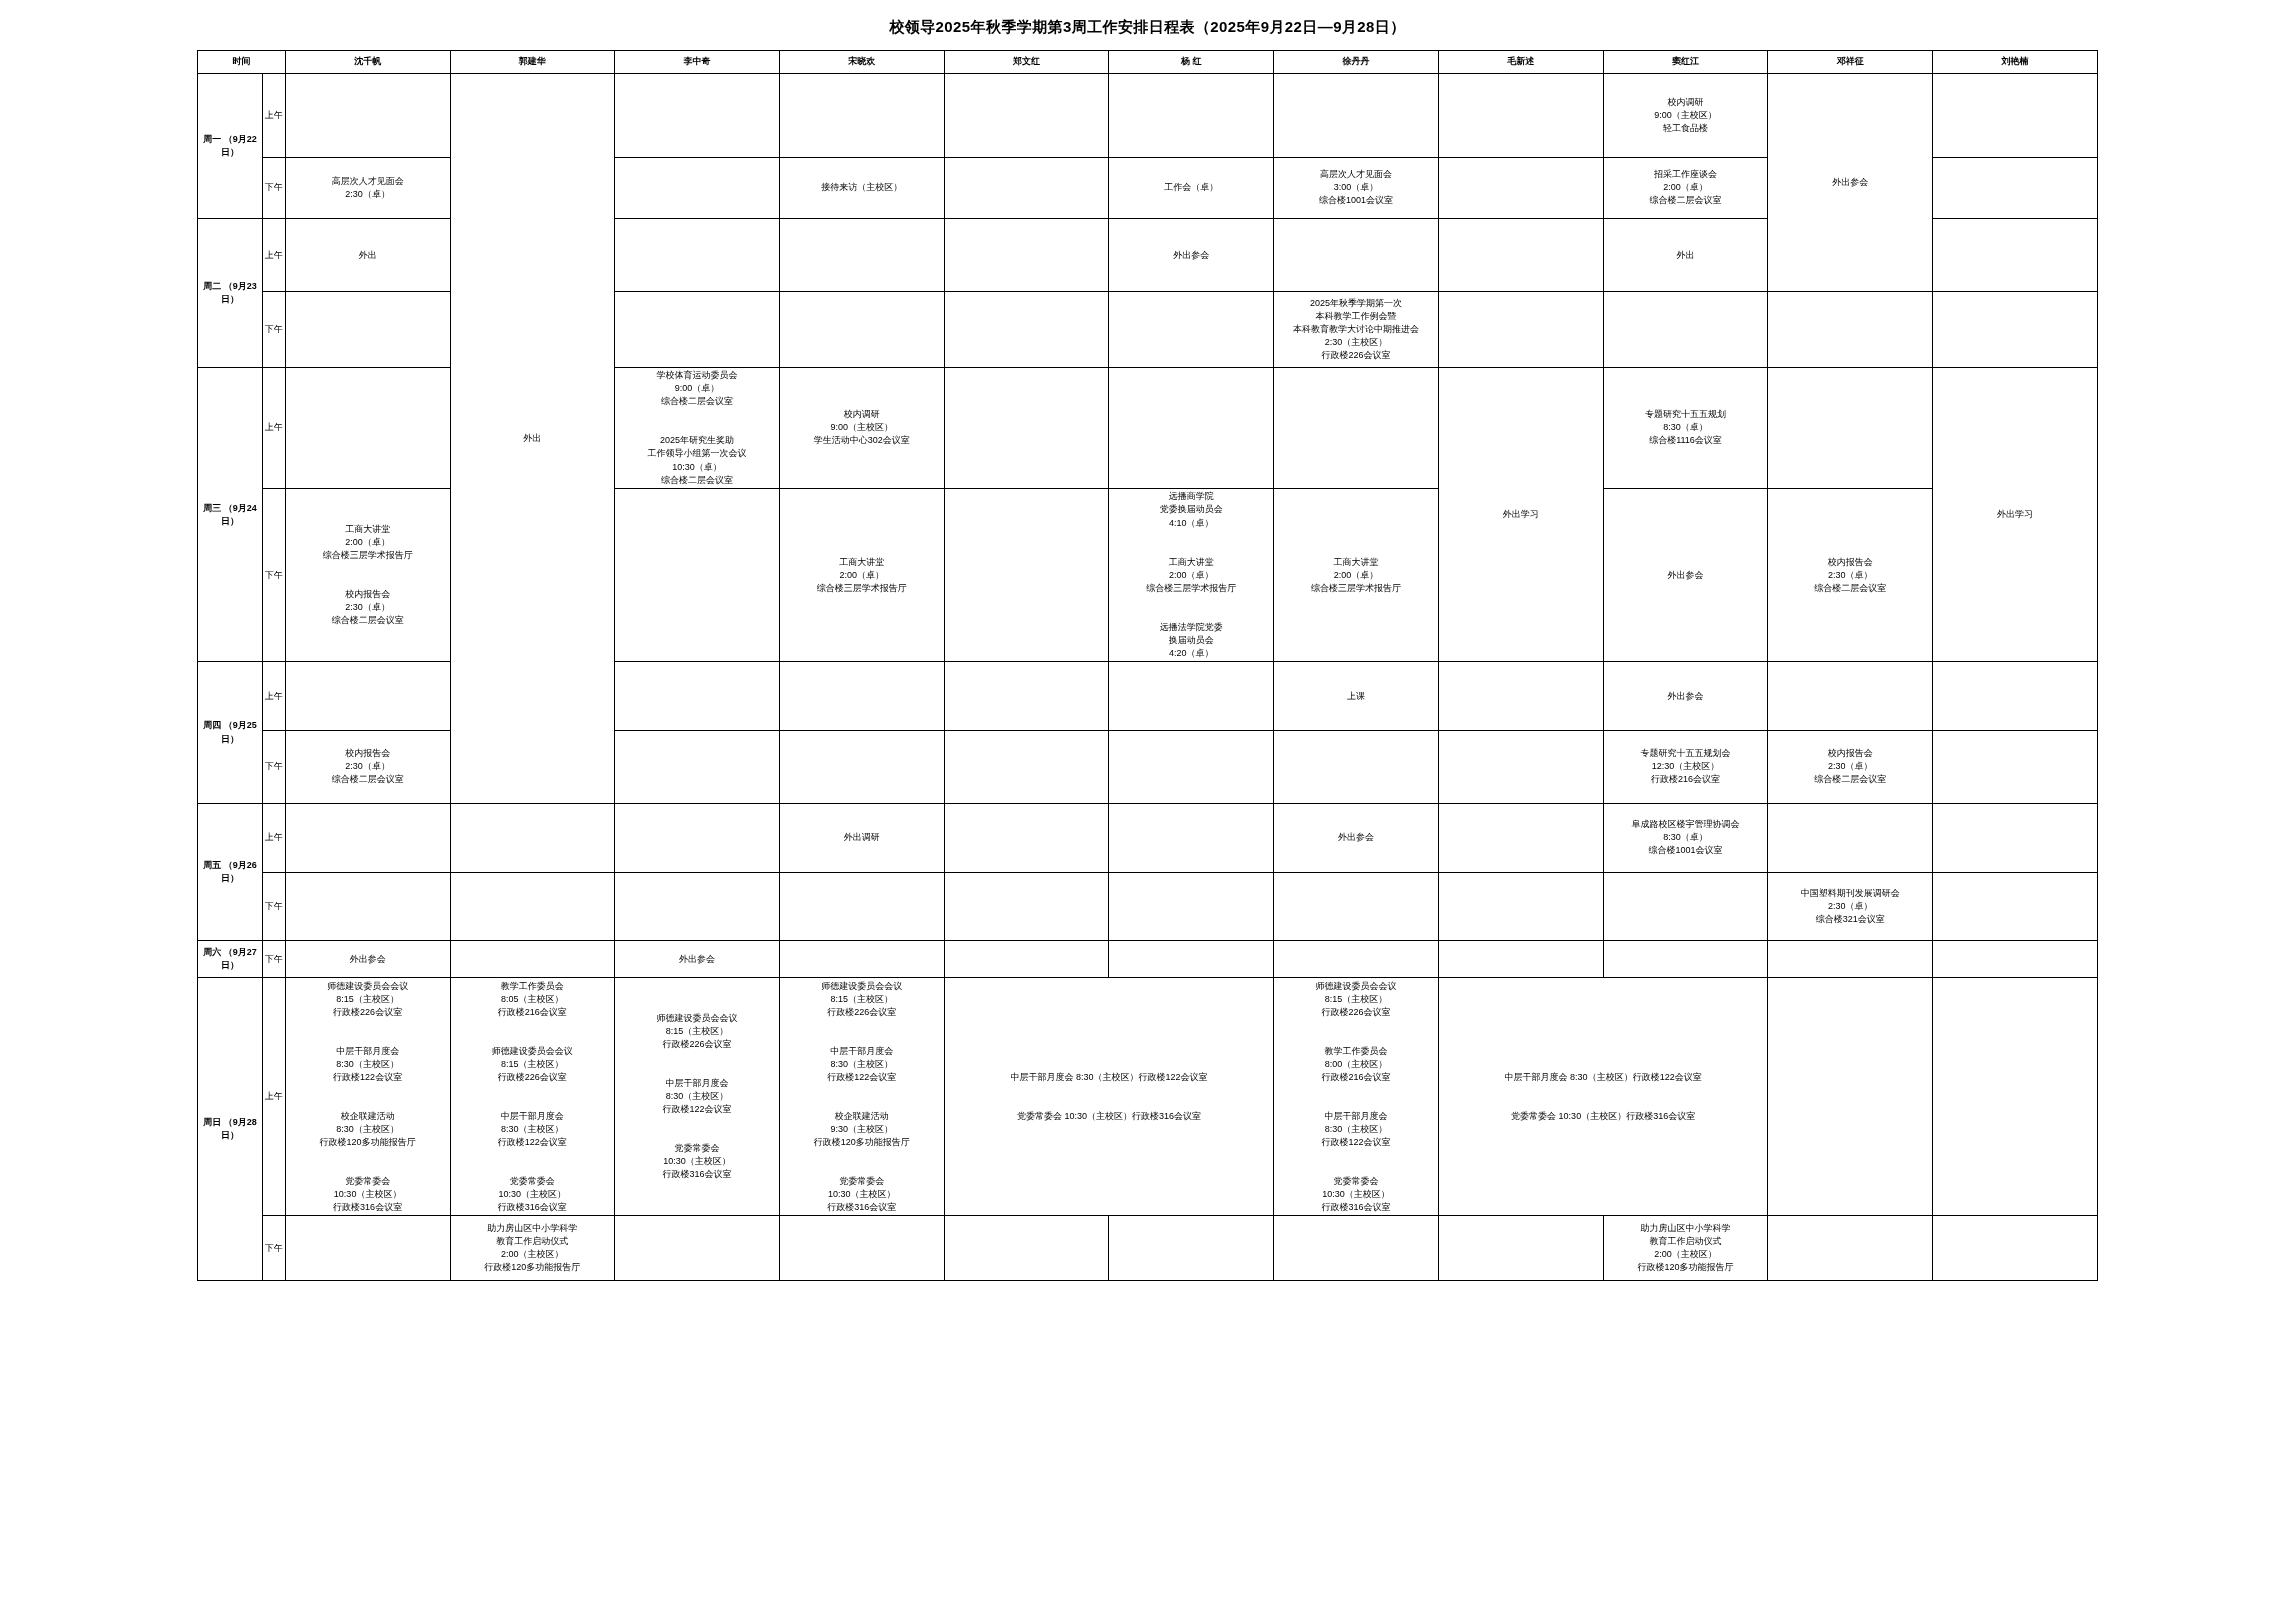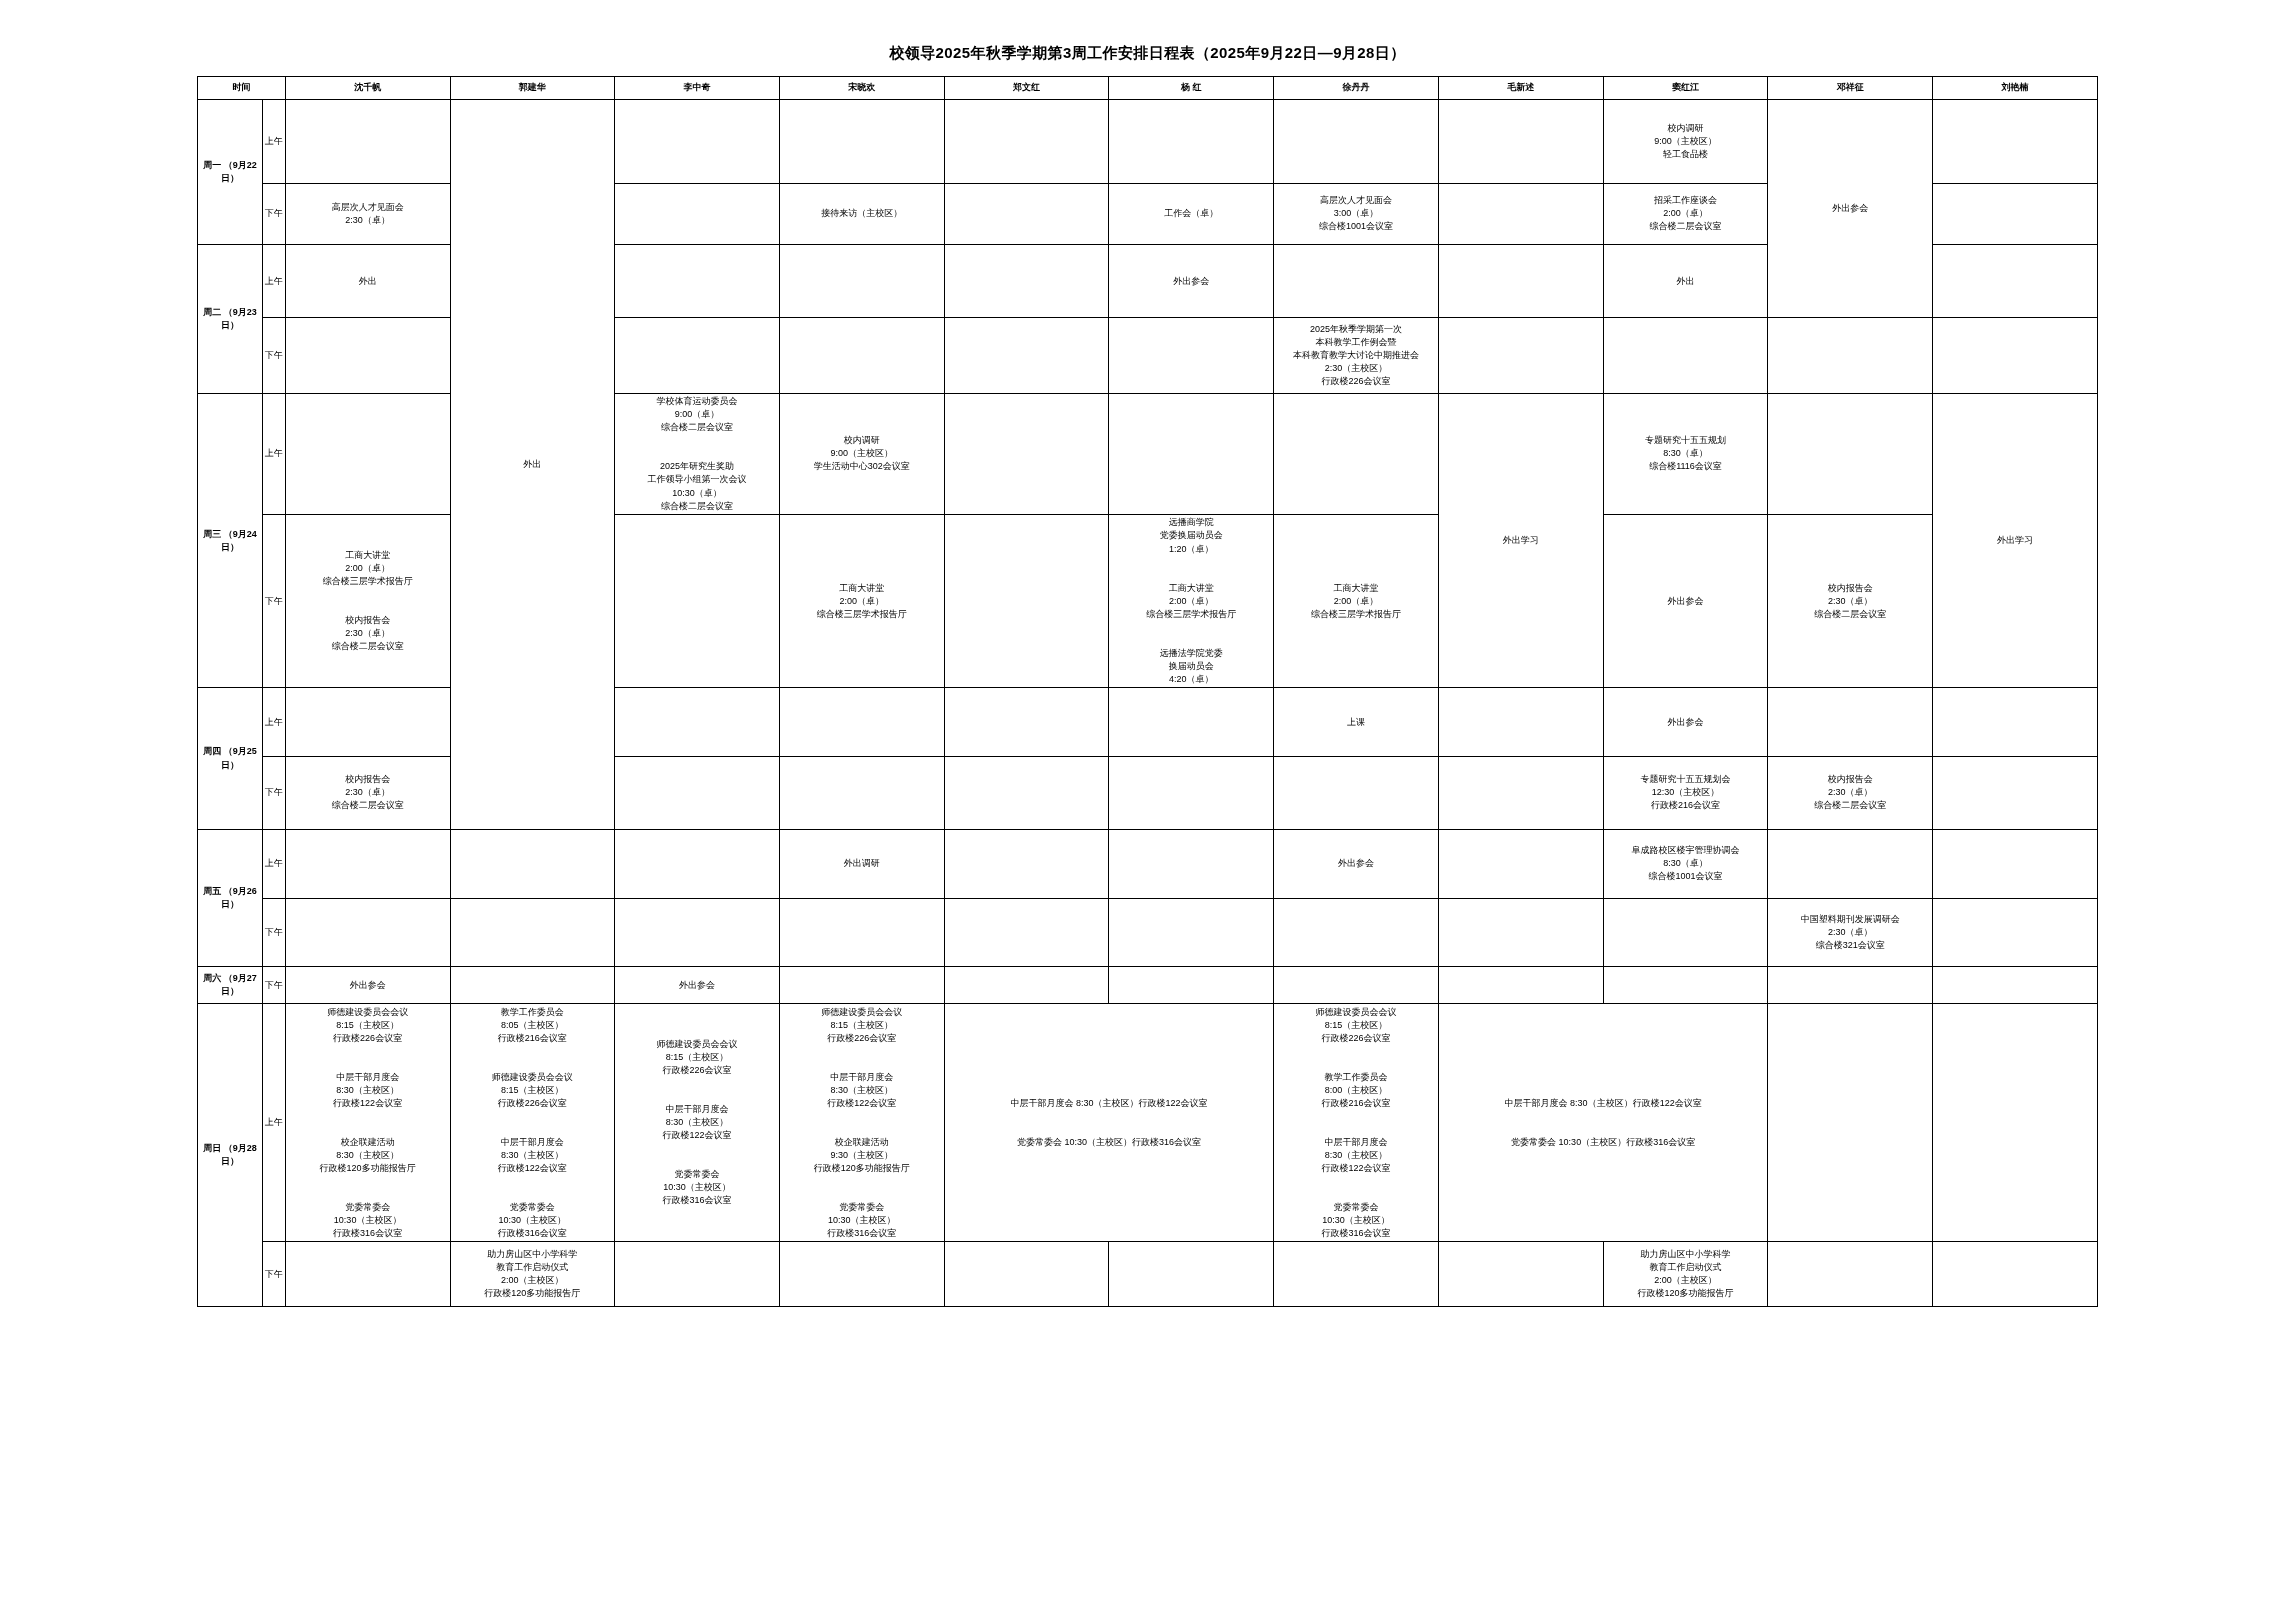--- a/index.html
+++ b/index.html
@@ -19,21 +19,21 @@
     width: 2295px;
     height: 1623px;
     box-sizing: border-box;
     padding: 0;
   }
   .title {
     text-align: center;
     font-size: 15px;
     font-weight: bold;
     letter-spacing: 0.4px;
-    padding-top: 44px;
+    padding-top: 18px;
     padding-bottom: 13px;
   }
   table.schedule {
     border-collapse: collapse;
     table-layout: fixed;
     margin: 0 auto;
     width: 1901px;
     border: 0.7px solid #000;
   }
   table.schedule td, table.schedule th {
@@ -351,21 +351,21 @@
             <div class="cellwrap blk">工商大讲堂
 2:00（卓）
 综合楼三层学术报告厅</div>
           </td>
         <td>
             <div class="cellwrap blk"></div>
           </td>
         <td>
           <div class="cellwrap blk">远播商学院
 党委换届动员会
-1:20（卓）</div>
+4:10（卓）</div>
           <div class="cellwrap blk">工商大讲堂
 2:00（卓）
 综合楼三层学术报告厅</div>
           <div class="cellwrap blk">远播法学院党委
 换届动员会
 4:20（卓）</div>
         </td>
         <td>
             <div class="cellwrap blk">工商大讲堂
 2:00（卓）

